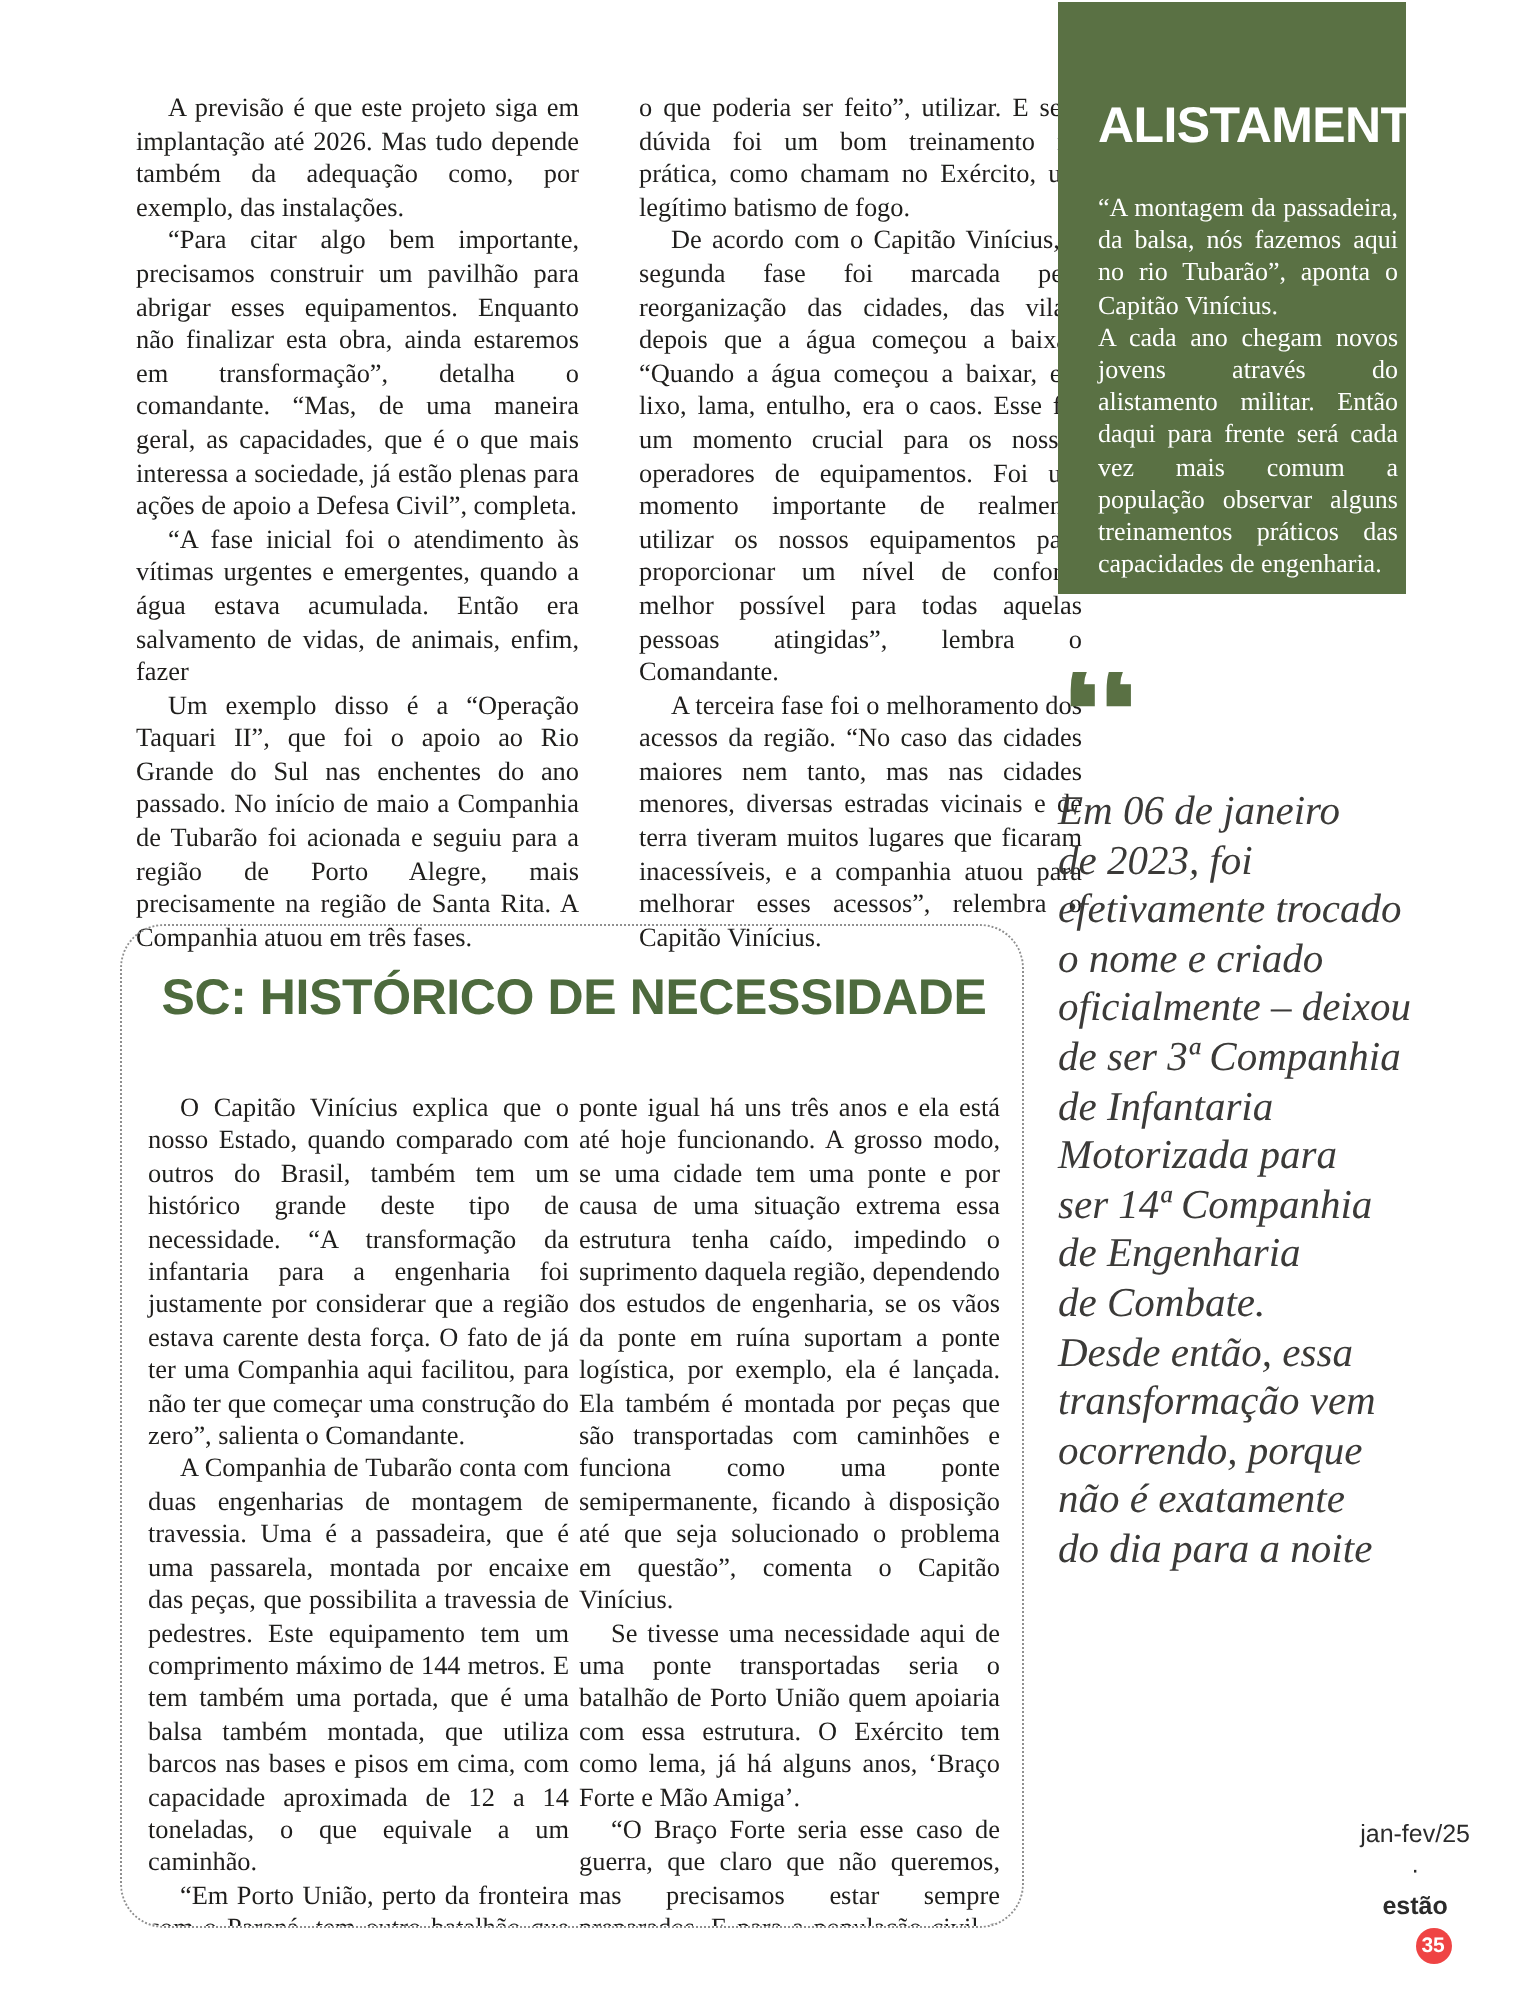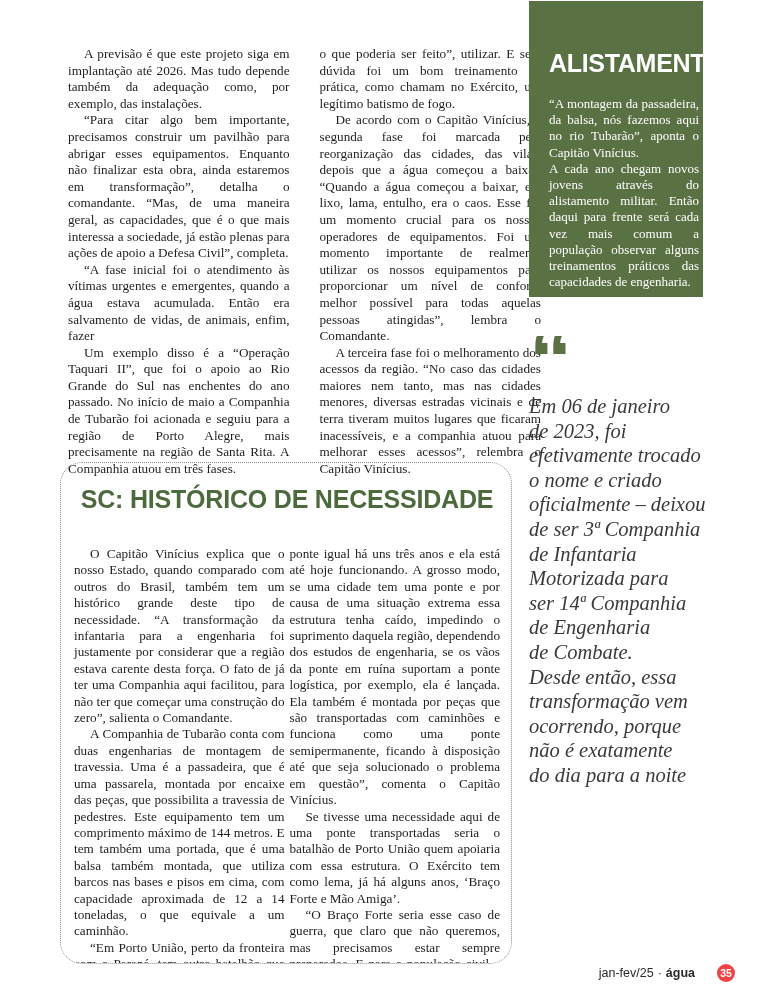--- a/index.html
+++ b/index.html
@@ -67,21 +67,21 @@
   .box-col {
     width:212px;
     font-size:13.2px; line-height:16.4px;
     text-align:justify;
   }
 
   
   .footer {
     position:absolute; right:32px; bottom:23px;
     font-family:"Liberation Sans", sans-serif; font-size:12.5px;
-    color:#2b2b2b; display:flex; align-items:center; gap:4px;
+    color:#2b2b2b; display:flex; align-items:center; gap:4px;flex-direction:column;
   }
   .footer .mag { font-weight:bold; }
   .page-badge {
     width:18px; height:18px; border-radius:50%;
     background:#ef4444; color:#ffffff;
     display:flex; align-items:center; justify-content:center;
     font-size:10.5px; font-weight:bold; margin-left:18px;
   }
 </style>
 </head>
@@ -143,17 +143,17 @@
         <p class="no-indent">ponte igual há uns três anos e ela está até hoje funcionando. A grosso modo, se uma cidade tem uma ponte e por causa de uma situação extrema essa estrutura tenha caído, impedindo o suprimento daquela região, dependendo dos estudos de engenharia, se os vãos da ponte em ruína suportam a ponte logística, por exemplo, ela é lançada. Ela também é montada por peças que são transportadas com caminhões e funciona como uma ponte semipermanente, ficando à disposição até que seja solucionado o problema em questão”, comenta o Capitão Vinícius.</p>
         <p>Se tivesse uma necessidade aqui de uma ponte transportadas seria o batalhão de Porto União quem apoiaria com essa estrutura. O Exército tem como lema, já há alguns anos, ‘Braço Forte e Mão Amiga’.</p>
         <p>“O Braço Forte seria esse caso de guerra, que claro que não queremos, mas precisamos estar sempre preparados. E para a população civil a ‘Mão Amiga’, que é muito mais atendida pela companhia de engenharia”, comenta.</p>
       </div>
     </div>
   </section>
 
   <footer class="footer">
     <span>jan-fev/25</span>
     <span>·</span>
-    <span class="mag">água</span>
+    <span class="mag">estão</span>
     <span class="page-badge">35</span>
   </footer>
 
 </div>
 
 </body></html>

